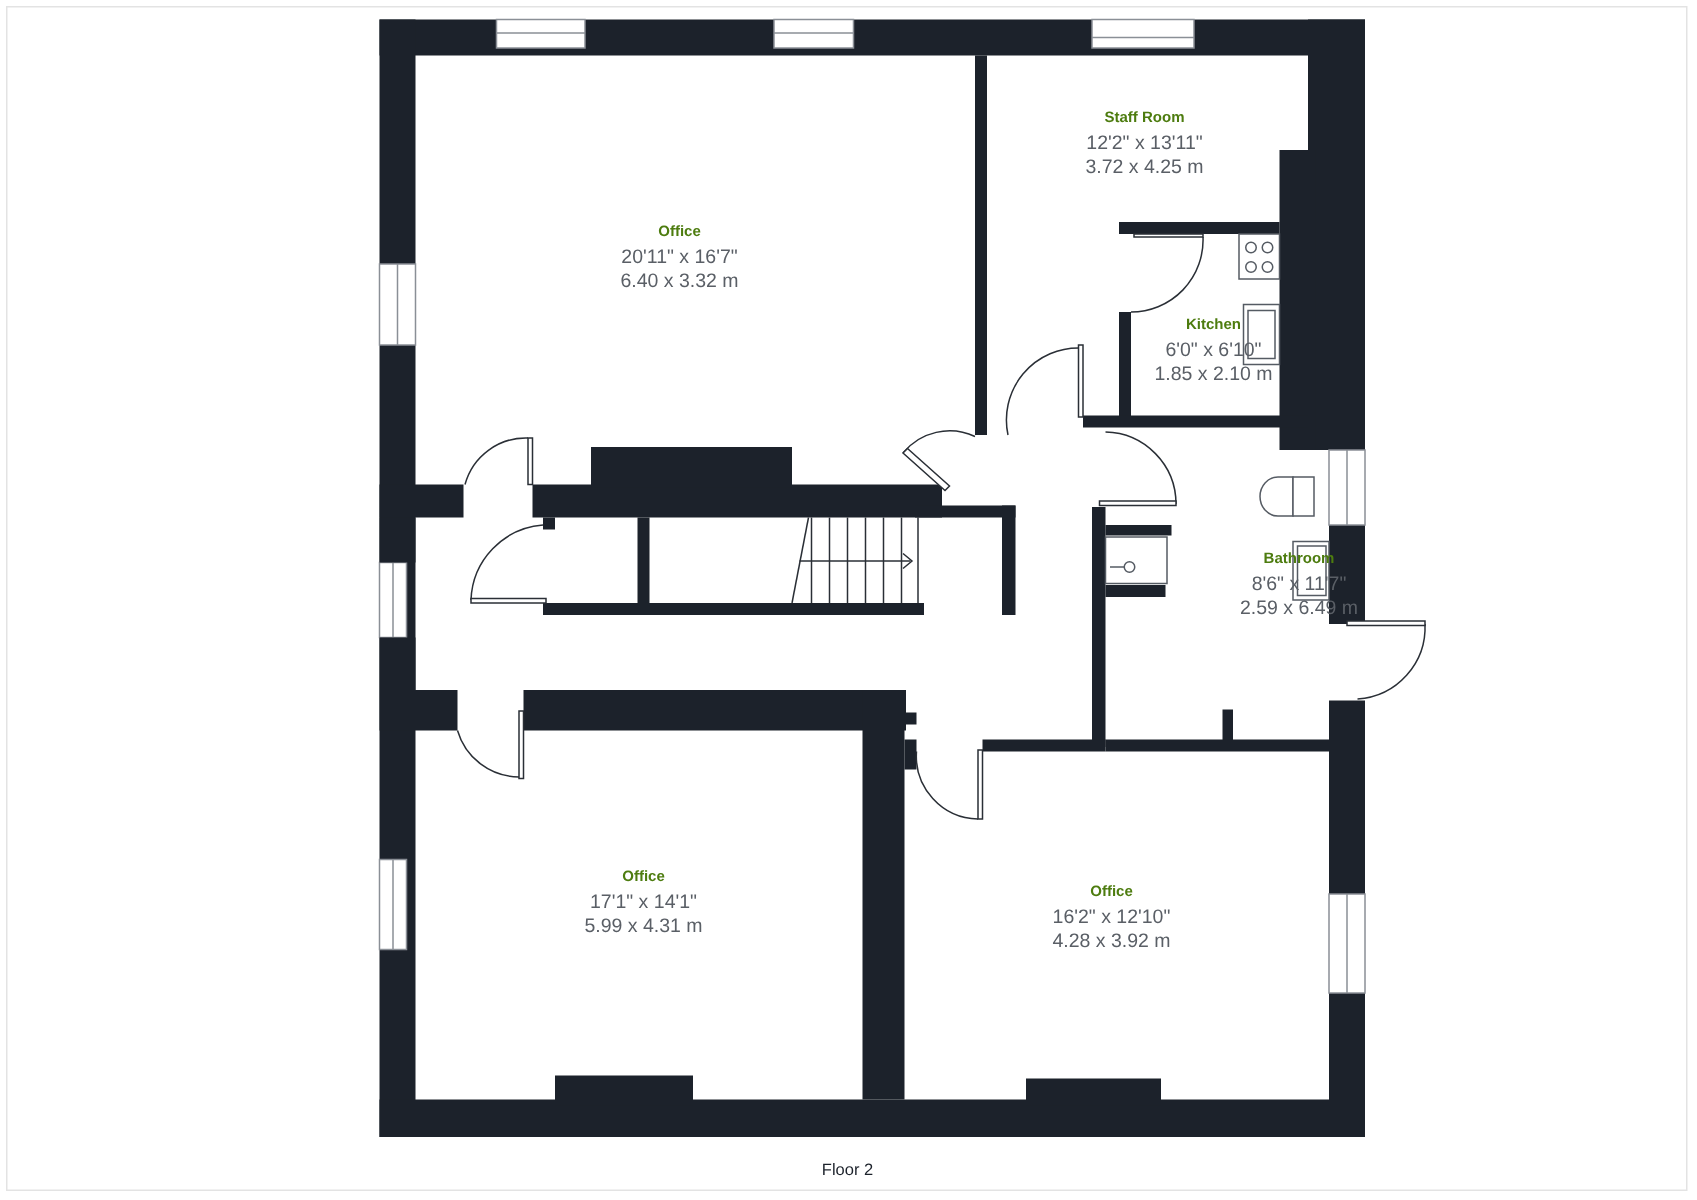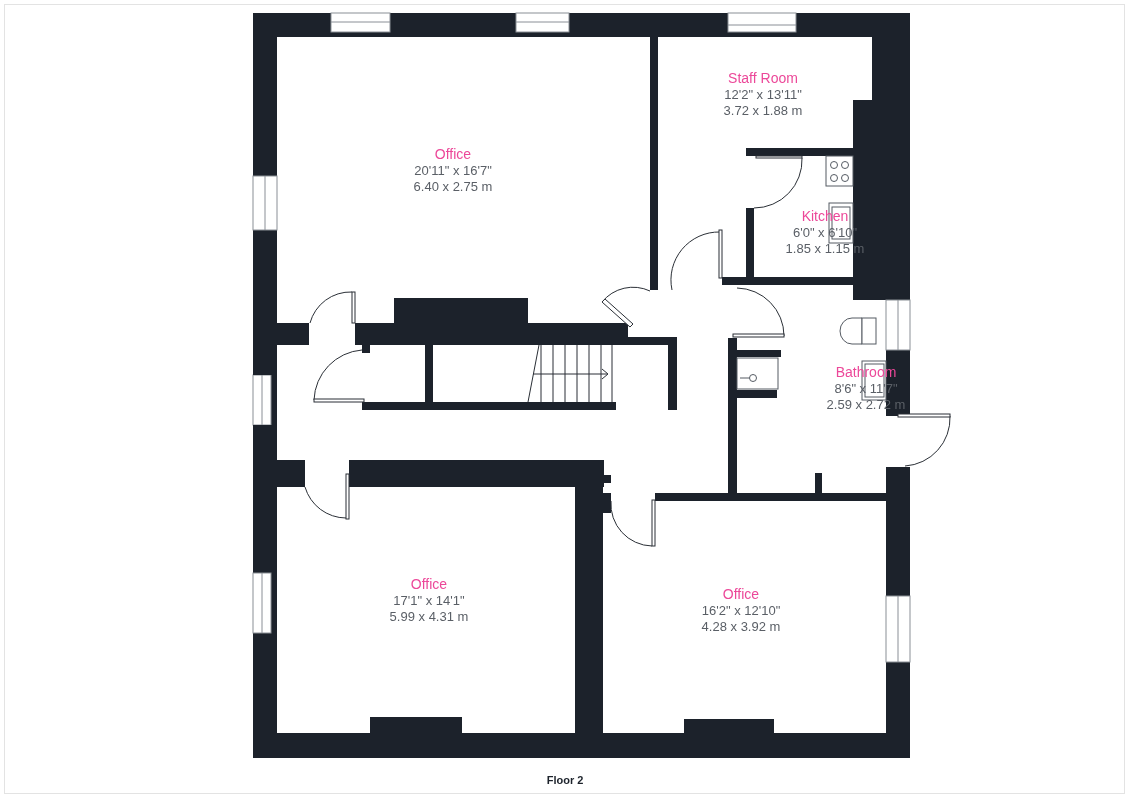--- a/index.html
+++ b/index.html
@@ -7,23 +7,23 @@
     .frame { position: absolute; left: 4px; top: 4px; width: 1121px; height: 790px; border: 1px solid #e3e3e3; box-sizing: border-box; }
     svg.plan { position: absolute; left: 0; top: 0; }
     .wall { fill: #1c222b; }
     .win { fill: #ffffff; stroke: #8a8f96; stroke-width: 1; }
     .winline { stroke: #8a8f96; stroke-width: 1; }
     .door-arc { fill: none; stroke: #2a2f36; stroke-width: 1; }
     .door-leaf { fill: #ffffff; stroke: #2a2f36; stroke-width: 1; }
     .fixture { fill: #ffffff; stroke: #555b63; stroke-width: 1; }
     .stair { stroke: #2a2f36; stroke-width: 1; fill: none; }
     .room-label { position: absolute; transform: translateX(-50%); text-align: center; white-space: nowrap; }
-    .room-name { font-weight: normal; font-size: 14px; color: #ec4899; line-height: 17px; }
+    .room-name { font-weight: bold; font-size: 10px; color: #4d7c0f; line-height: 17px; }
     .room-dim { font-size: 13px; color: #5a5f66; line-height: 16px; }
-    .floor-label { position: absolute; left: 565px; top: 774px; transform: translateX(-50%); font-size: 11px; font-weight: bold; color: #1c222b; }
+    .floor-label { position: absolute; left: 565px; top: 774px; transform: translateX(-50%); font-size: 11px; font-weight: normal; color: #1c222b; }
   </style>
 </head>
 <body>
 
 <div class="frame"></div>
 
 <svg class="plan" width="1131" height="800" viewBox="0 0 1131 800">
 
   <g>
 
@@ -211,39 +211,39 @@
     <g>
       <rect class="fixture" x="862" y="361" width="24" height="39"></rect>
       <rect class="fixture" x="865" y="364" width="19" height="33"></rect>
     </g>
   </g>
 </svg>
 
 <div class="room-label" style="left:453px; top:146px;">
   <div class="room-name">Office</div>
   <div class="room-dim">20'11" x 16'7"</div>
-  <div class="room-dim">6.40 x 2.75 m</div>
+  <div class="room-dim">6.40 x 3.32 m</div>
 </div>
 
 <div class="room-label" style="left:763px; top:70px;">
   <div class="room-name">Staff Room</div>
   <div class="room-dim">12'2" x 13'11"</div>
-  <div class="room-dim">3.72 x 1.88 m</div>
-</div>
-
-<div class="room-label" style="left:809px; top:208px;margin-left:16px;">
+  <div class="room-dim">3.72 x 4.25 m</div>
+</div>
+
+<div class="room-label" style="left:809px; top:208px;">
   <div class="room-name">Kitchen</div>
   <div class="room-dim">6'0" x 6'10"</div>
-  <div class="room-dim">1.85 x 1.15 m</div>
+  <div class="room-dim">1.85 x 2.10 m</div>
 </div>
 
 <div class="room-label" style="left:866px; top:364px;">
   <div class="room-name">Bathroom</div>
   <div class="room-dim">8'6" x 11'7"</div>
-  <div class="room-dim">2.59 x 2.72 m</div>
+  <div class="room-dim">2.59 x 6.49 m</div>
 </div>
 
 <div class="room-label" style="left:429px; top:576px;">
   <div class="room-name">Office</div>
   <div class="room-dim">17'1" x 14'1"</div>
   <div class="room-dim">5.99 x 4.31 m</div>
 </div>
 
 <div class="room-label" style="left:741px; top:586px;">
   <div class="room-name">Office</div>

